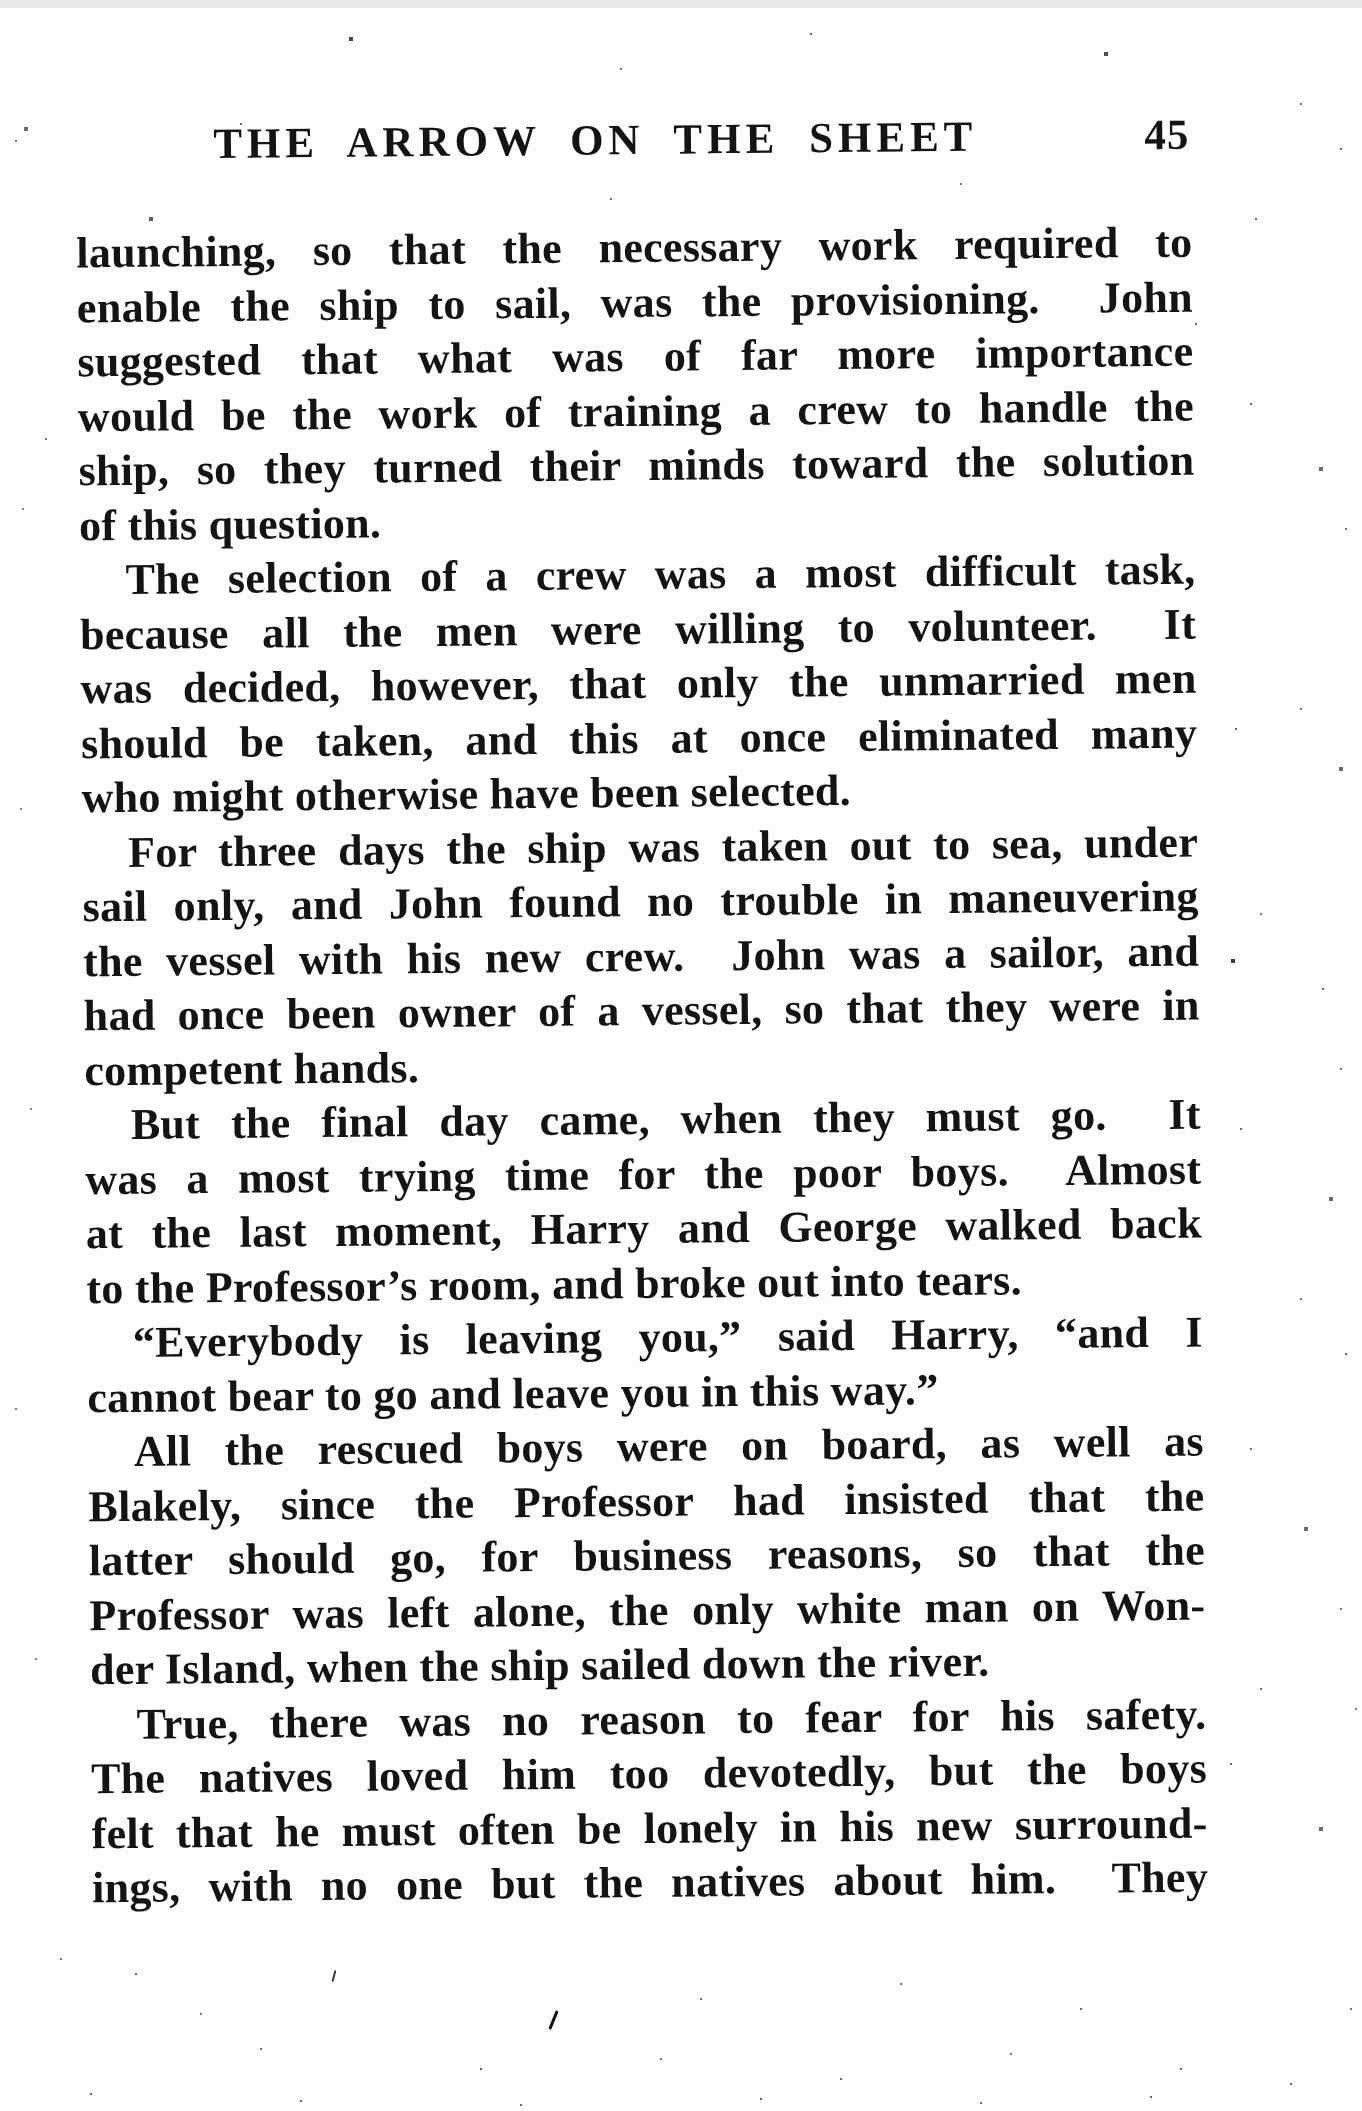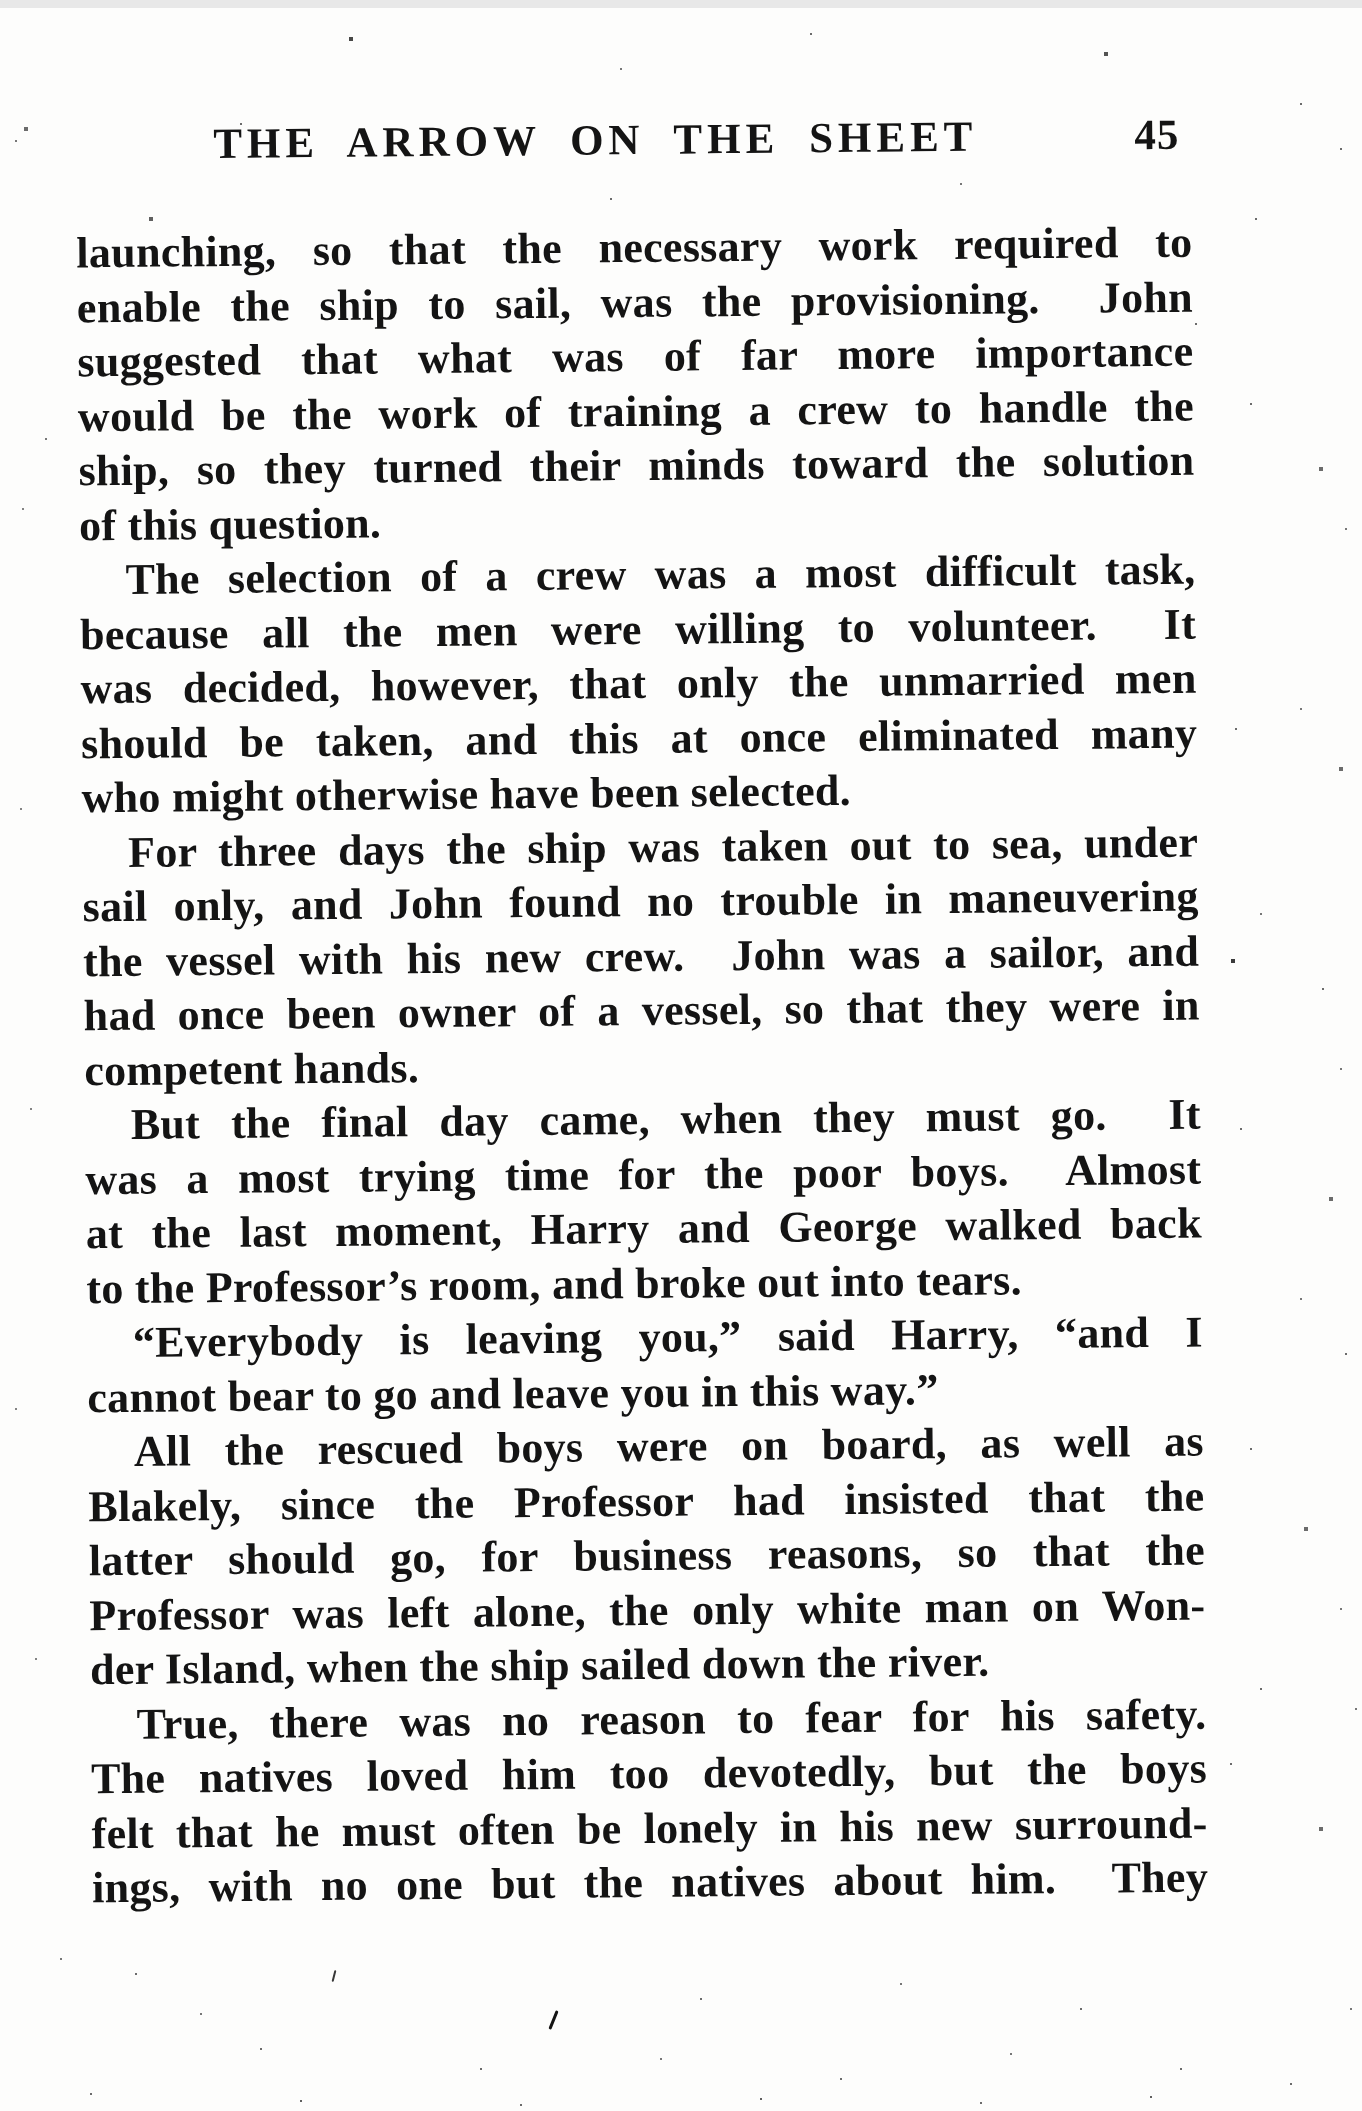--- a/index.html
+++ b/index.html
@@ -35,21 +35,21 @@
     word-spacing: 14px;
   }
   .running-header .head-title {
     display: block;
     text-align: center;
     position: relative;
     left: -38px;
   }
   .running-header .page-number {
     position: absolute;
-    right: 12px;
+    right: 2px;
     top: 0;
     letter-spacing: 1px;
   }
   .body-text {
     margin-top: 57px;
     font-size: 44px;
     line-height: 54.5px;
     letter-spacing: 0.3px;
   }
   .para { margin: 0; }

